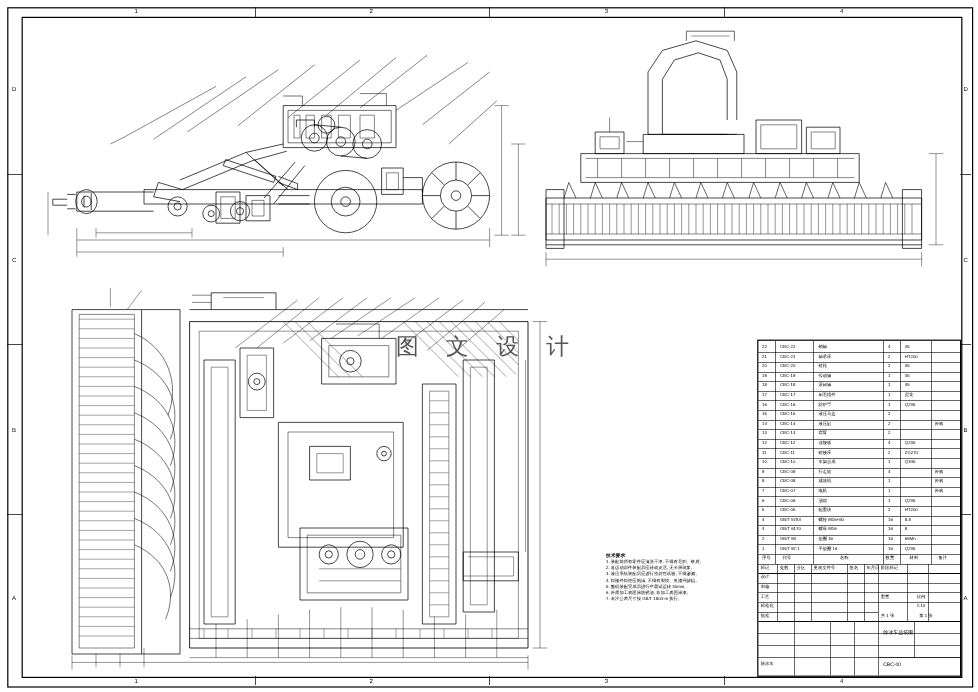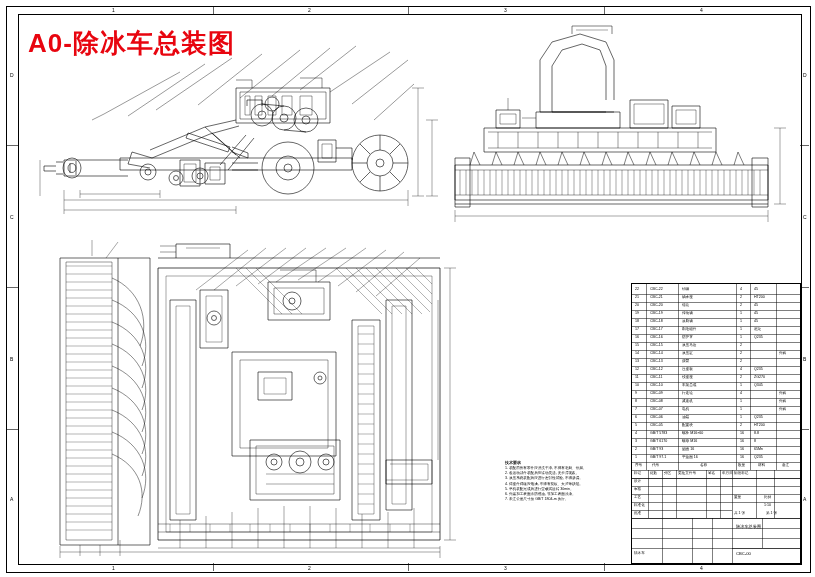--- a/index.html
+++ b/index.html
@@ -502,22 +502,22 @@
       <path d="M414 508 L414 548"></path>
 
       <path d="M92 256 L92 240"></path>
         <path d="M106 258 L118 242"></path>
       <path d="M80 545 L80 556"></path>
         <path d="M100 545 L100 556"></path>
         <path d="M120 540 L120 556"></path>
     </g>
   </svg>
 
-  <div class="bigtitle">A0-除冰车总装图</div>
-
+
+  <div class="watermark">图 文 设 计</div>
 
   <div class="zone-label" style="left:10px;top:72px;">D</div>
   <div class="zone-label" style="left:10px;top:214px;">C</div>
   <div class="zone-label" style="left:10px;top:356px;">B</div>
   <div class="zone-label" style="left:10px;top:496px;">A</div>
 
   <div class="zone-label" style="left:803px;top:72px;">D</div>
   <div class="zone-label" style="left:803px;top:214px;">C</div>
   <div class="zone-label" style="left:803px;top:356px;">B</div>
   <div class="zone-label" style="left:803px;top:496px;">A</div>

